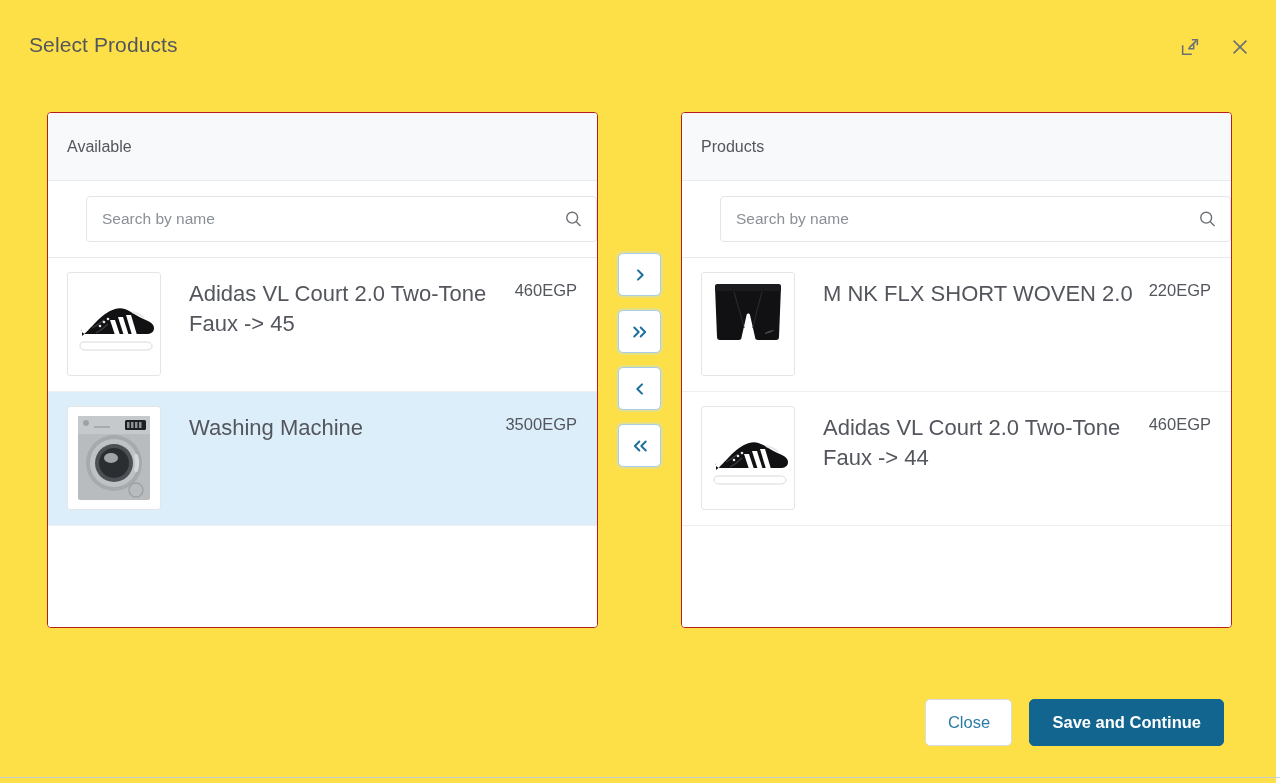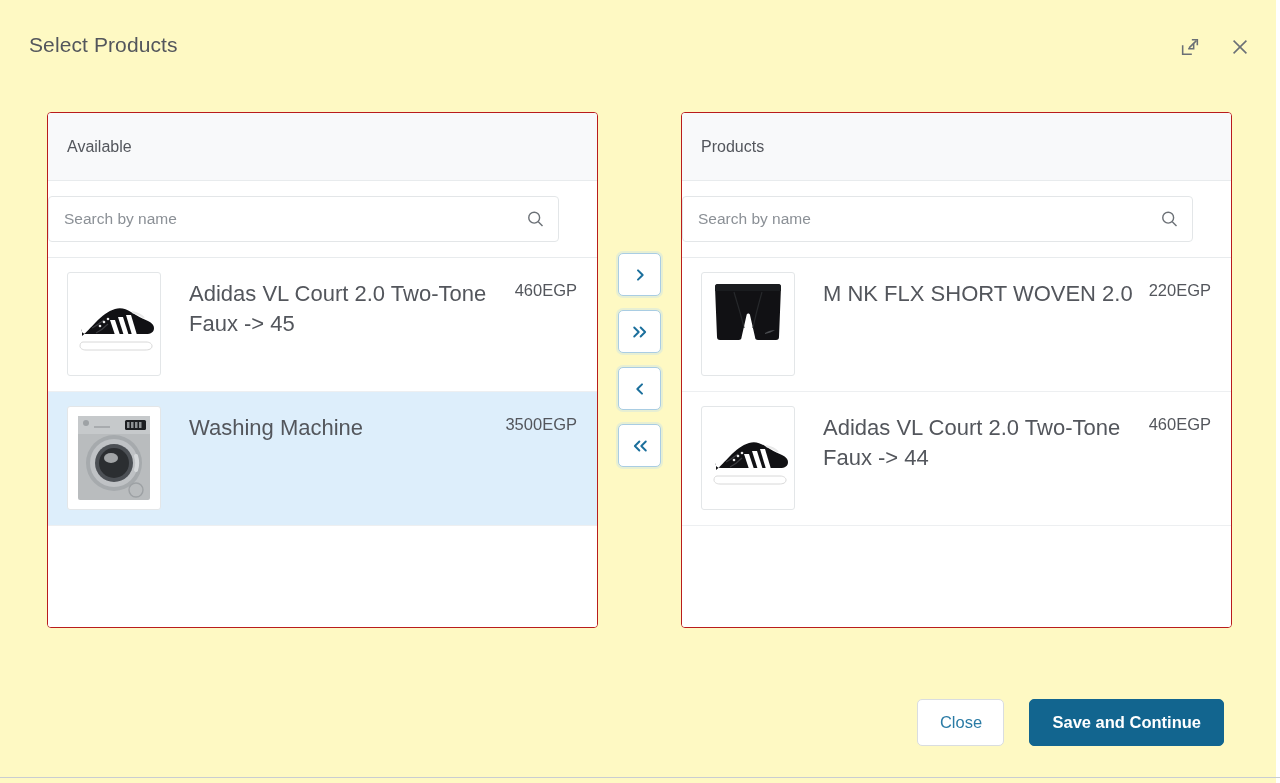--- a/index.html
+++ b/index.html
@@ -8,21 +8,21 @@
     width: 1280px; height: 783px;
     background: #ffffff;
     font-family: "Liberation Sans", sans-serif;
     overflow: hidden;
   }
 
   .modal {
     position: relative;
     width: 1276px;
     height: 783px;
-    background: #fef9c3;
+    background: #fde047;
   }
 
   
   .modal-header {
     position: absolute;
     left: 0; top: 0;
     width: 1280px; height: 96px;
   }
   .modal-title {
     position: absolute;
@@ -78,21 +78,21 @@
   .panel-head-title {
     font-size: 16px;
     color: #53565c;
     font-weight: 400;
   }
 
   .panel-search-wrap {
     height: 77px;
     display: flex;
     align-items: center;
-    justify-content: flex-start;
+    justify-content: flex-end;
     border-bottom: 1px solid #e8ebed;
     background: #fff;
   }
   .search-box {
     position: relative;
     width: 511px;
     height: 46px;
   }
   .search-box input {
     width: 100%; height: 100%;
@@ -182,21 +182,21 @@
     box-shadow: 0 0 0 2px rgba(190,222,240,.35);
   }
   .xfer-btn svg { display: block; }
 
   
   .modal-footer {
     position: absolute;
     right: 52px; bottom: 37px;
     display: flex;
     align-items: center;
-    gap: 25px;
+    gap: 17px;
   }
   .btn {
     font-family: "Liberation Sans", sans-serif;
     font-size: 16.5px;
     border-radius: 5px;
     cursor: pointer;
     line-height: 1;
   }
   .btn-secondary {
     height: 47px;

